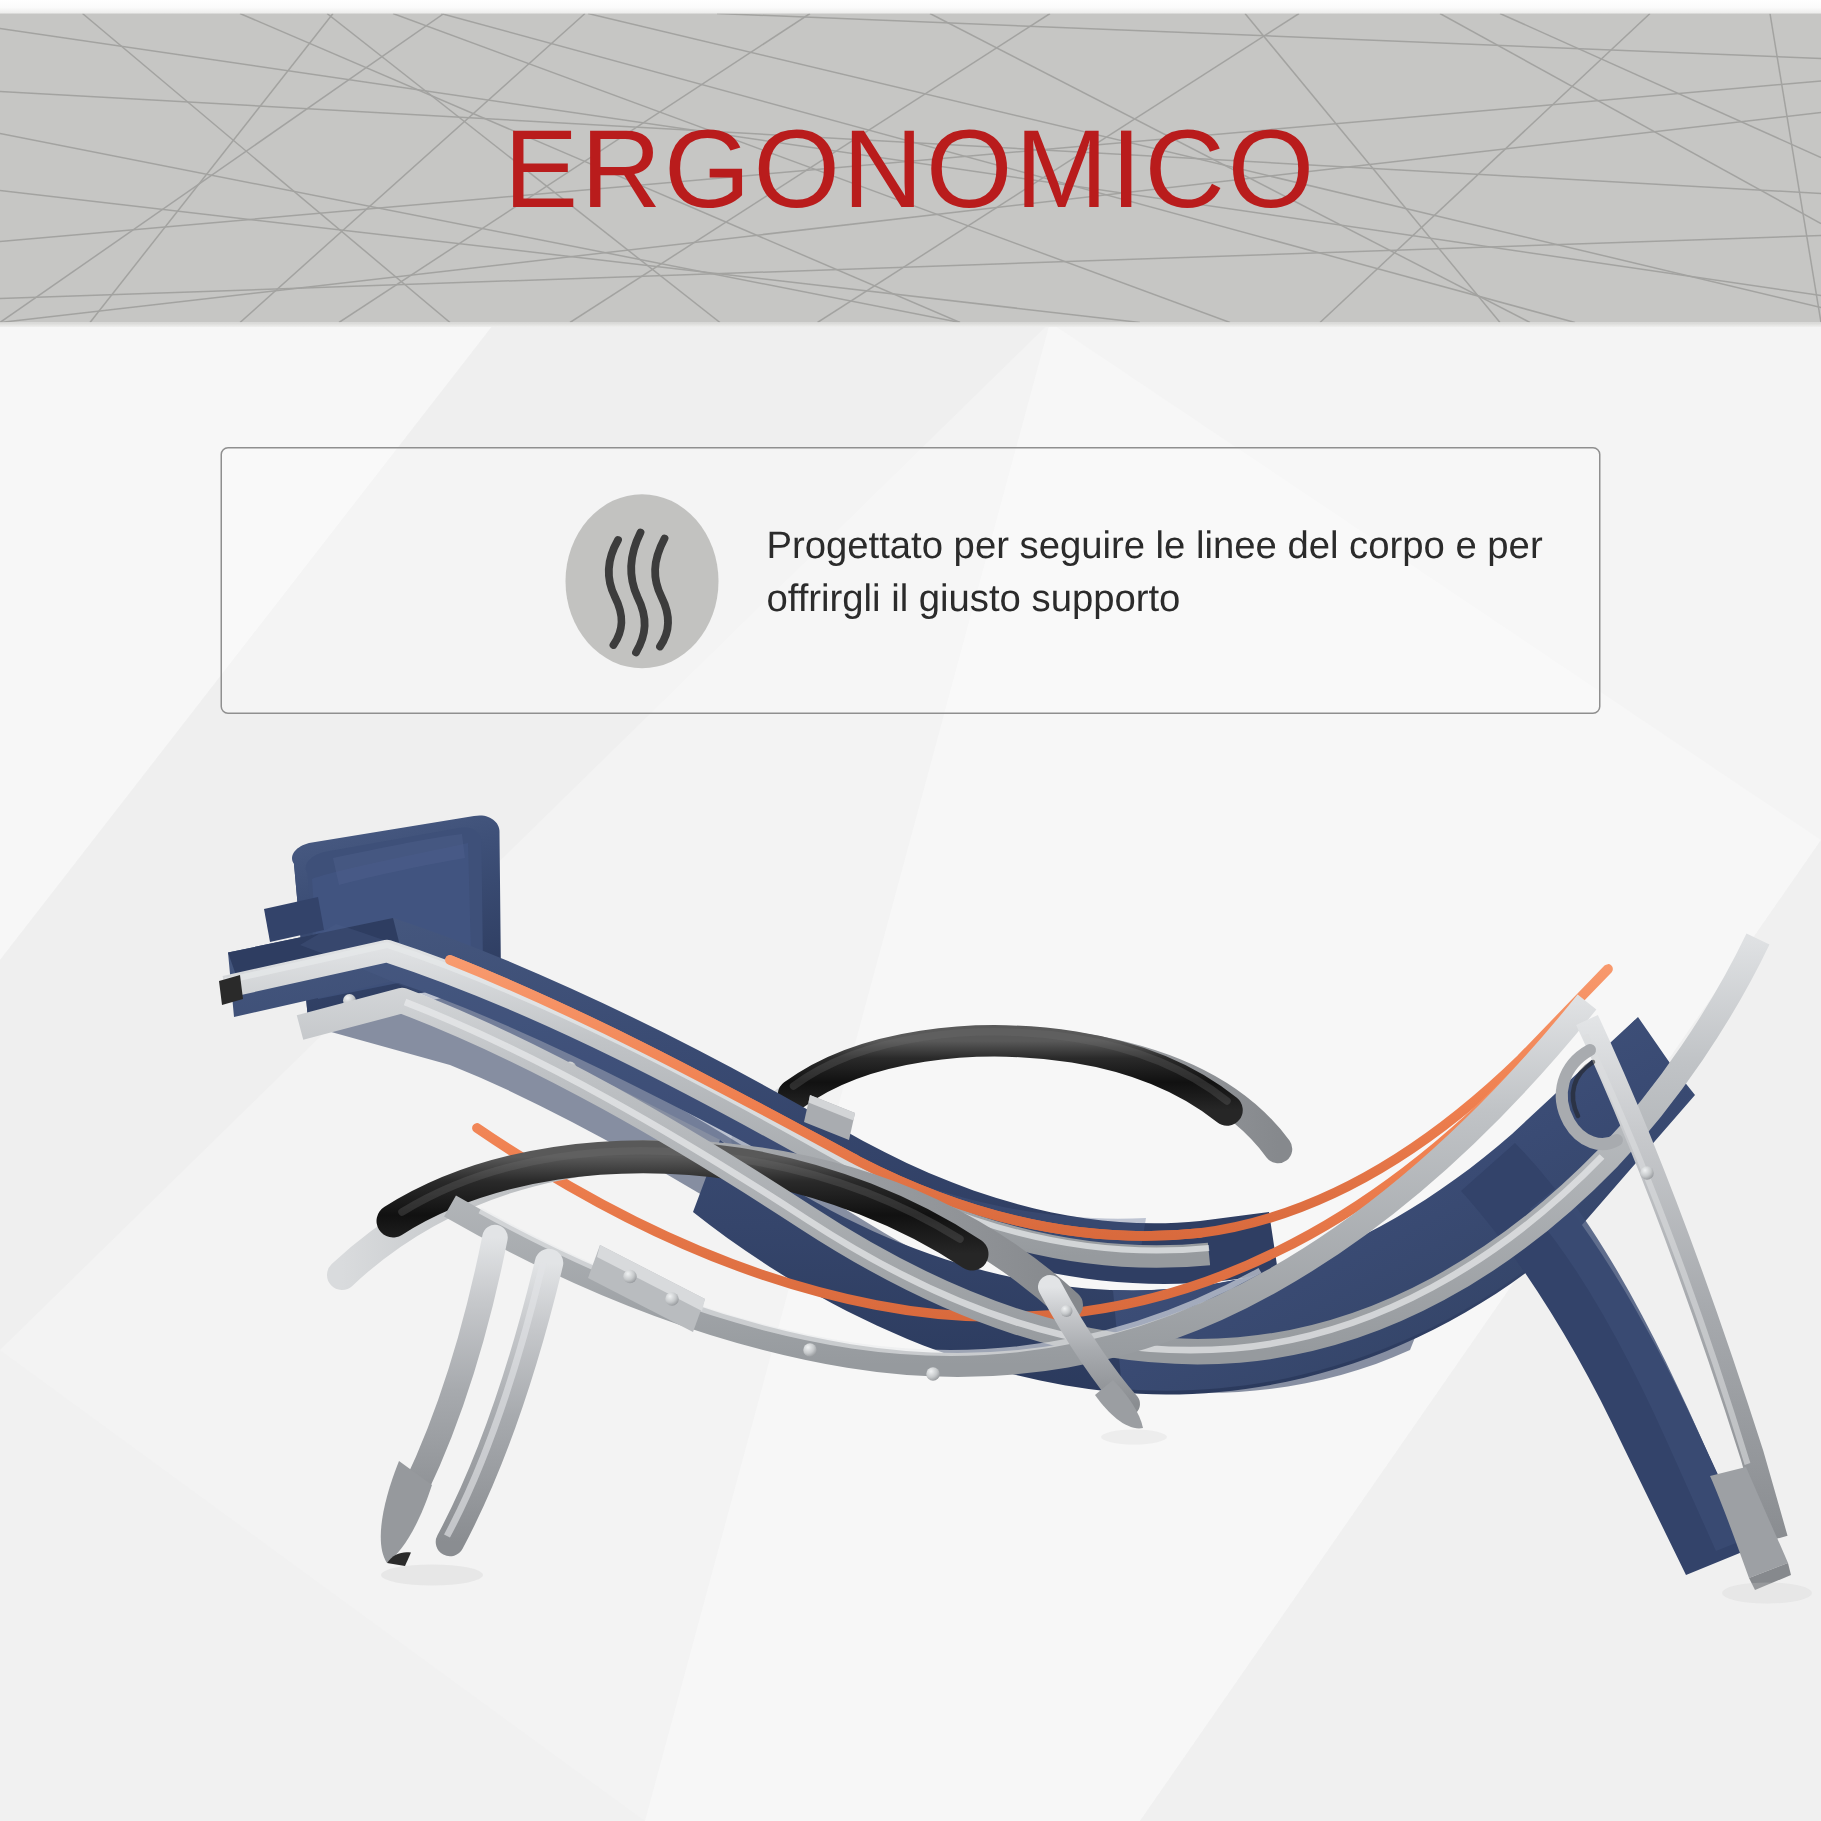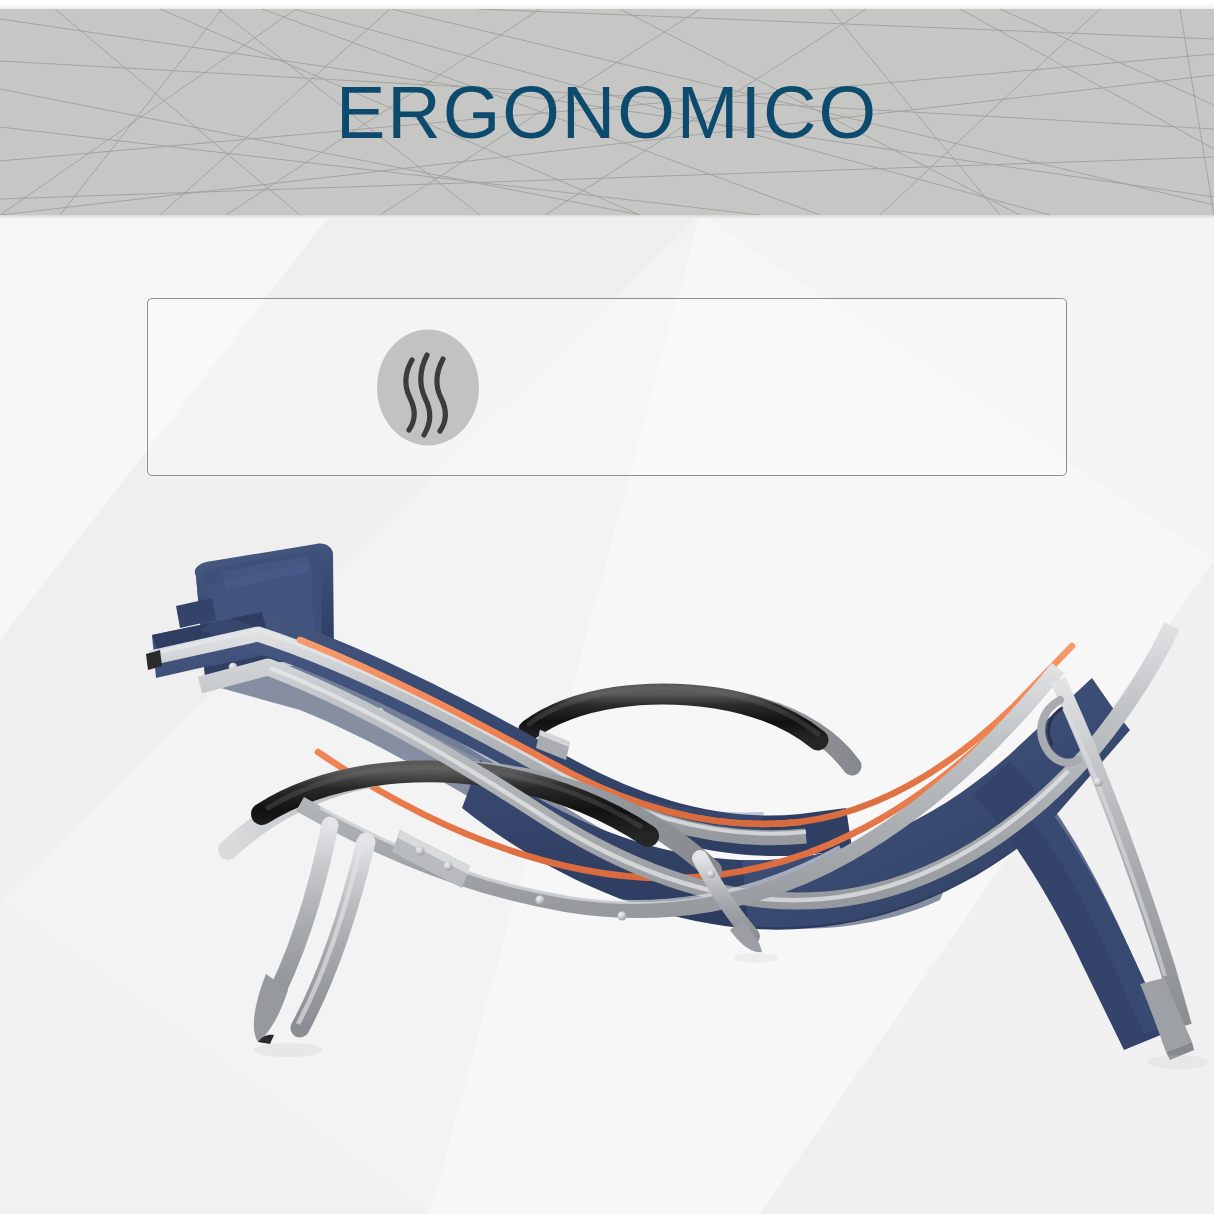--- a/index.html
+++ b/index.html
@@ -35,21 +35,21 @@
     position:absolute;left:0;top:9px;width:1214px;height:206px;
     background:#c6c6c4;
     overflow:hidden;
   }
   .header-lines{position:absolute;left:0;top:0;width:1214px;height:206px;}
   .header-title{
     position:absolute;left:0;top:0;width:1214px;height:206px;
     display:flex;align-items:center;justify-content:center;
     font-size:74px;
     letter-spacing:2px;
-    color:#0c4a6e;
+    color:#b91c1c;
     font-weight:400;
     font-family:"Liberation Sans", sans-serif;
     white-space:nowrap;
   }
   .header-bottom-edge{
     position:absolute;left:0;top:215px;width:1214px;height:3px;
     background:linear-gradient(180deg,#d6d6d4 0%,#efefee 100%);
   }
 
   
@@ -151,20 +151,21 @@
       <svg class="feature-icon" viewBox="0 0 104 119" aria-hidden="true">
         <ellipse cx="52" cy="59.5" rx="51" ry="58" fill="#c2c2c0"></ellipse>
         <g fill="none" stroke="#3c3c3c" stroke-linecap="round">
           <path d="M36 32 C 28 46, 28 58, 34 70 C 40 82, 40 92, 33 102" stroke-width="5.2"></path>
           <path d="M51 27 C 43 43, 43 57, 49 70 C 56 84, 55 95, 48 107" stroke-width="5.2"></path>
           <path d="M67 31 C 59 46, 59 58, 65 70 C 71 82, 71 93, 64 103" stroke-width="5.2"></path>
         </g>
       </svg>
     </div>
 
+    <div class="feature-text">Progettato per seguire le linee del corpo e per offrirgli il giusto supporto</div>
   </div>
 
   <div class="product">
     <svg class="product-svg" viewBox="0 0 1214 784" aria-hidden="true">
       <defs>
         <linearGradient id="fabTop" x1="0" y1="0" x2="0.35" y2="1">
           <stop offset="0%" stop-color="#46587f"></stop>
           <stop offset="45%" stop-color="#3a4b73"></stop>
           <stop offset="100%" stop-color="#2f3e63"></stop>
         </linearGradient>

